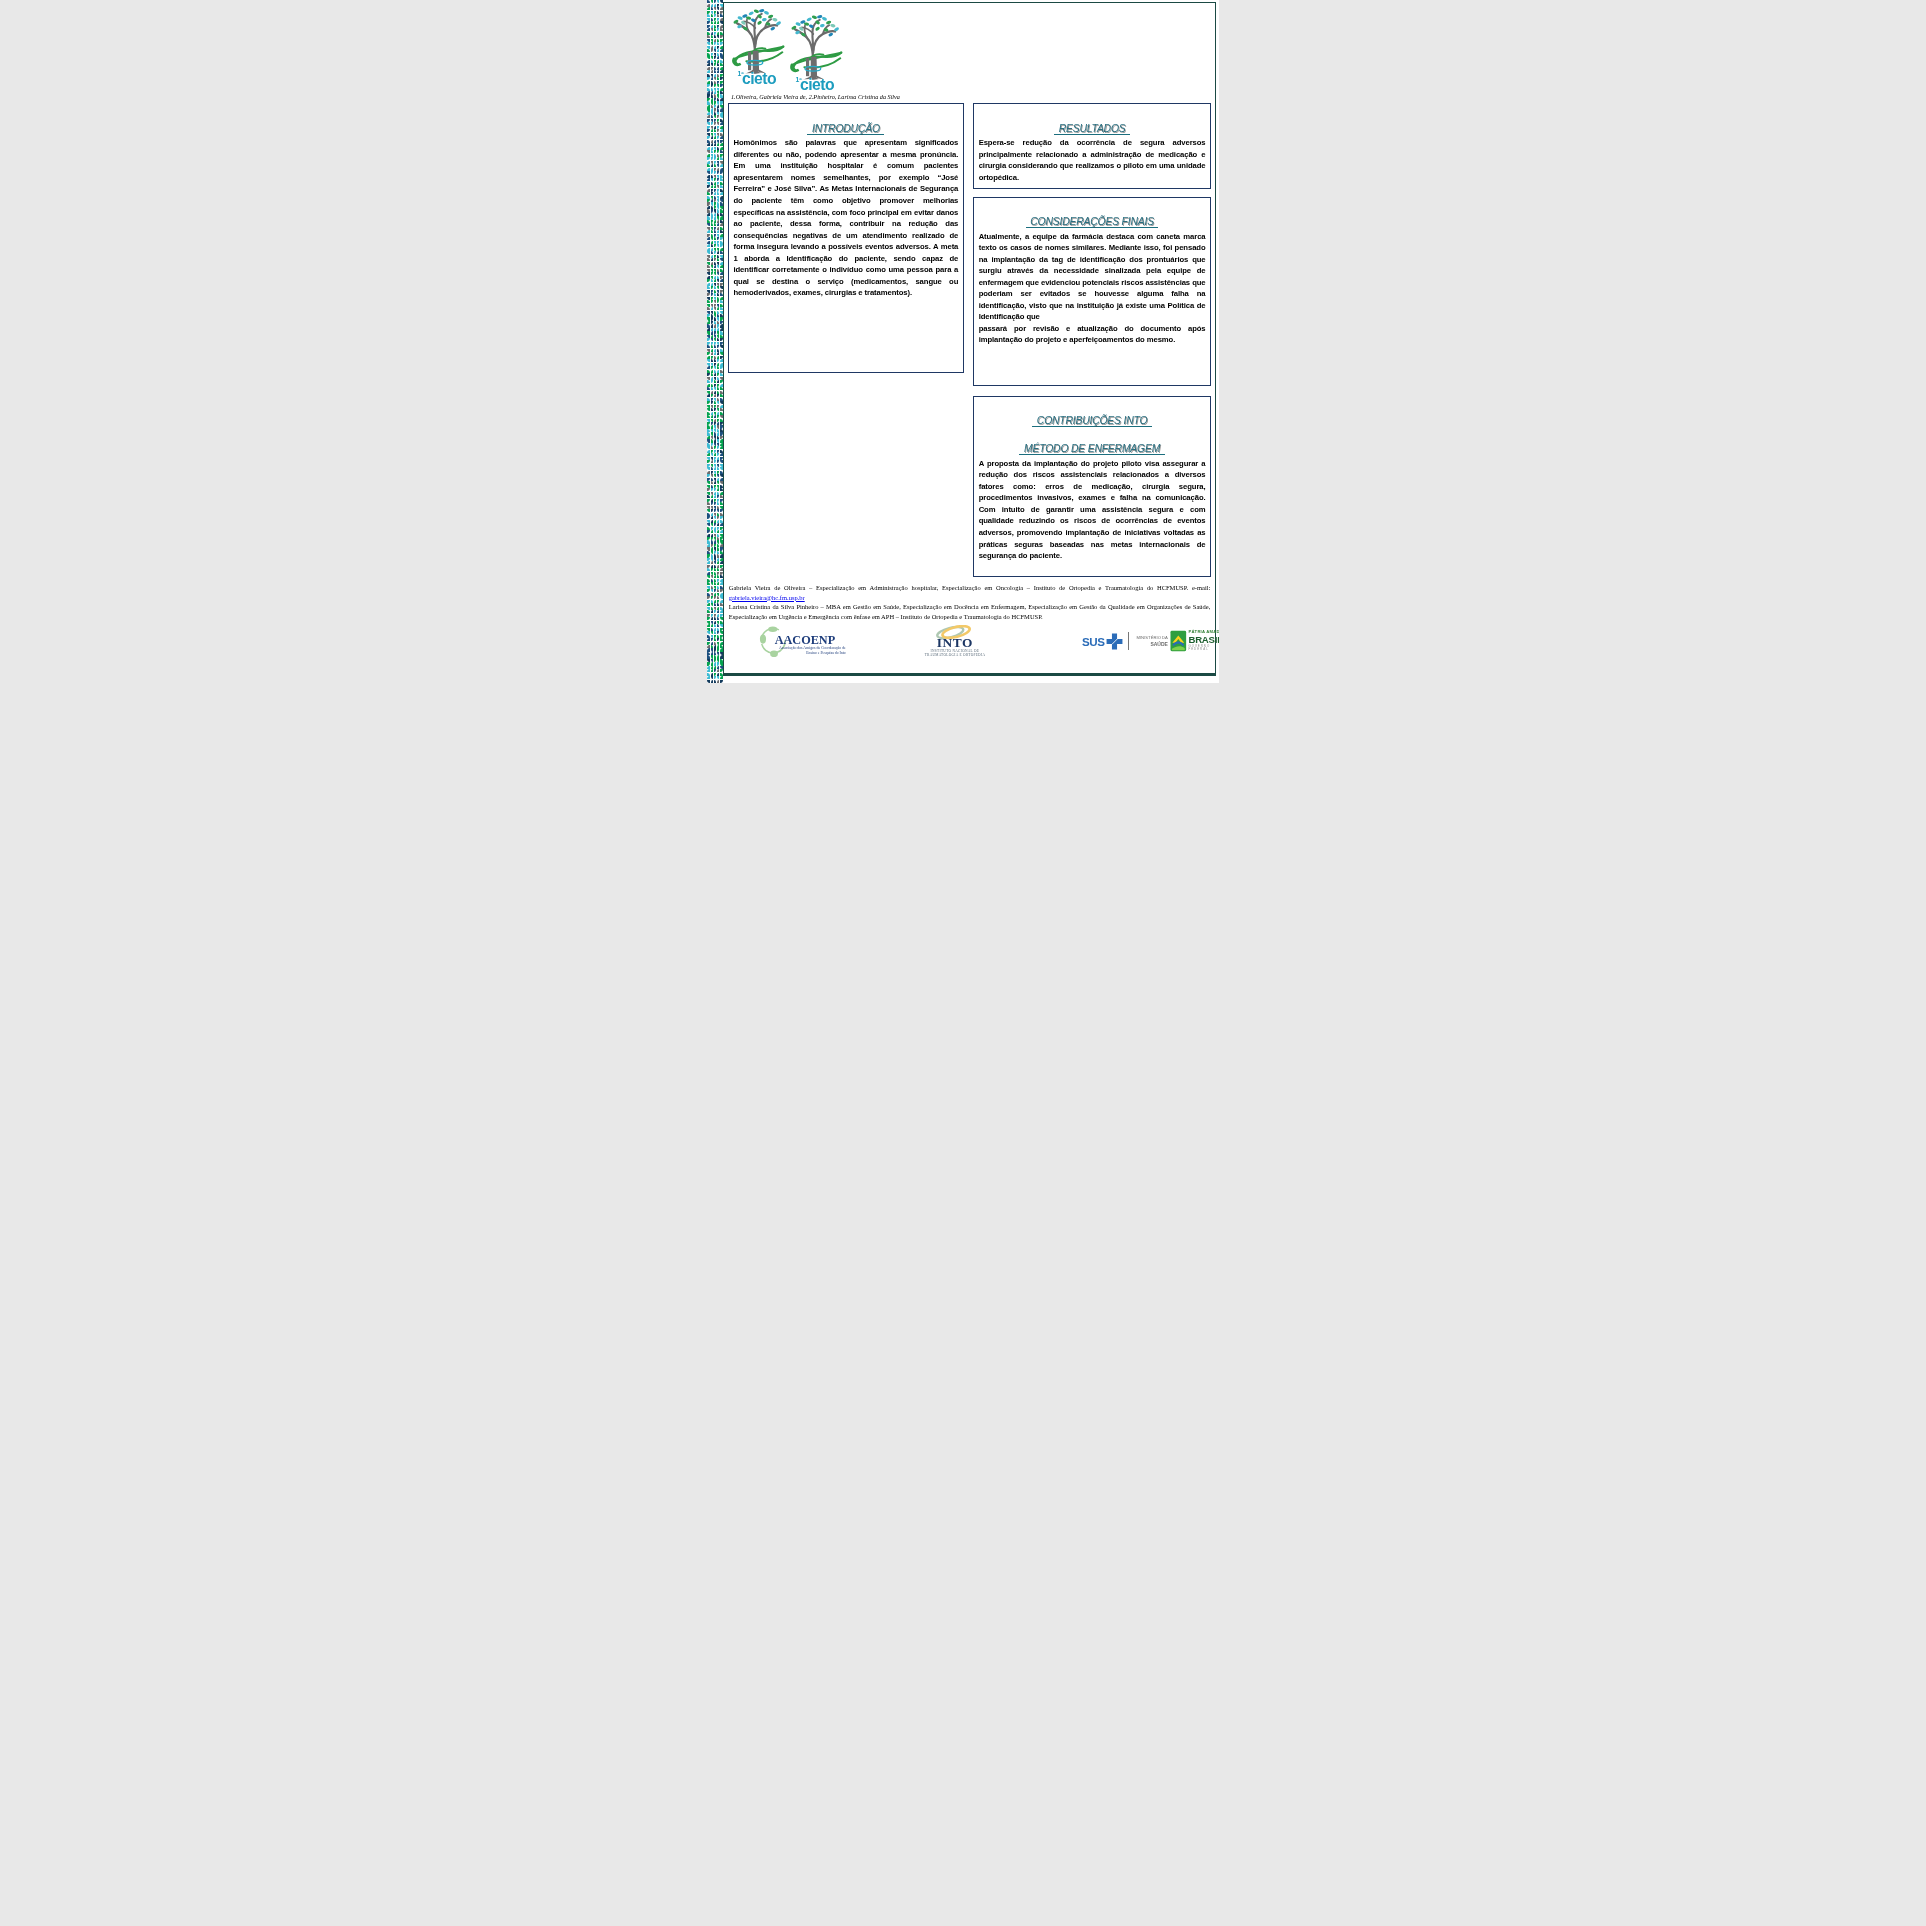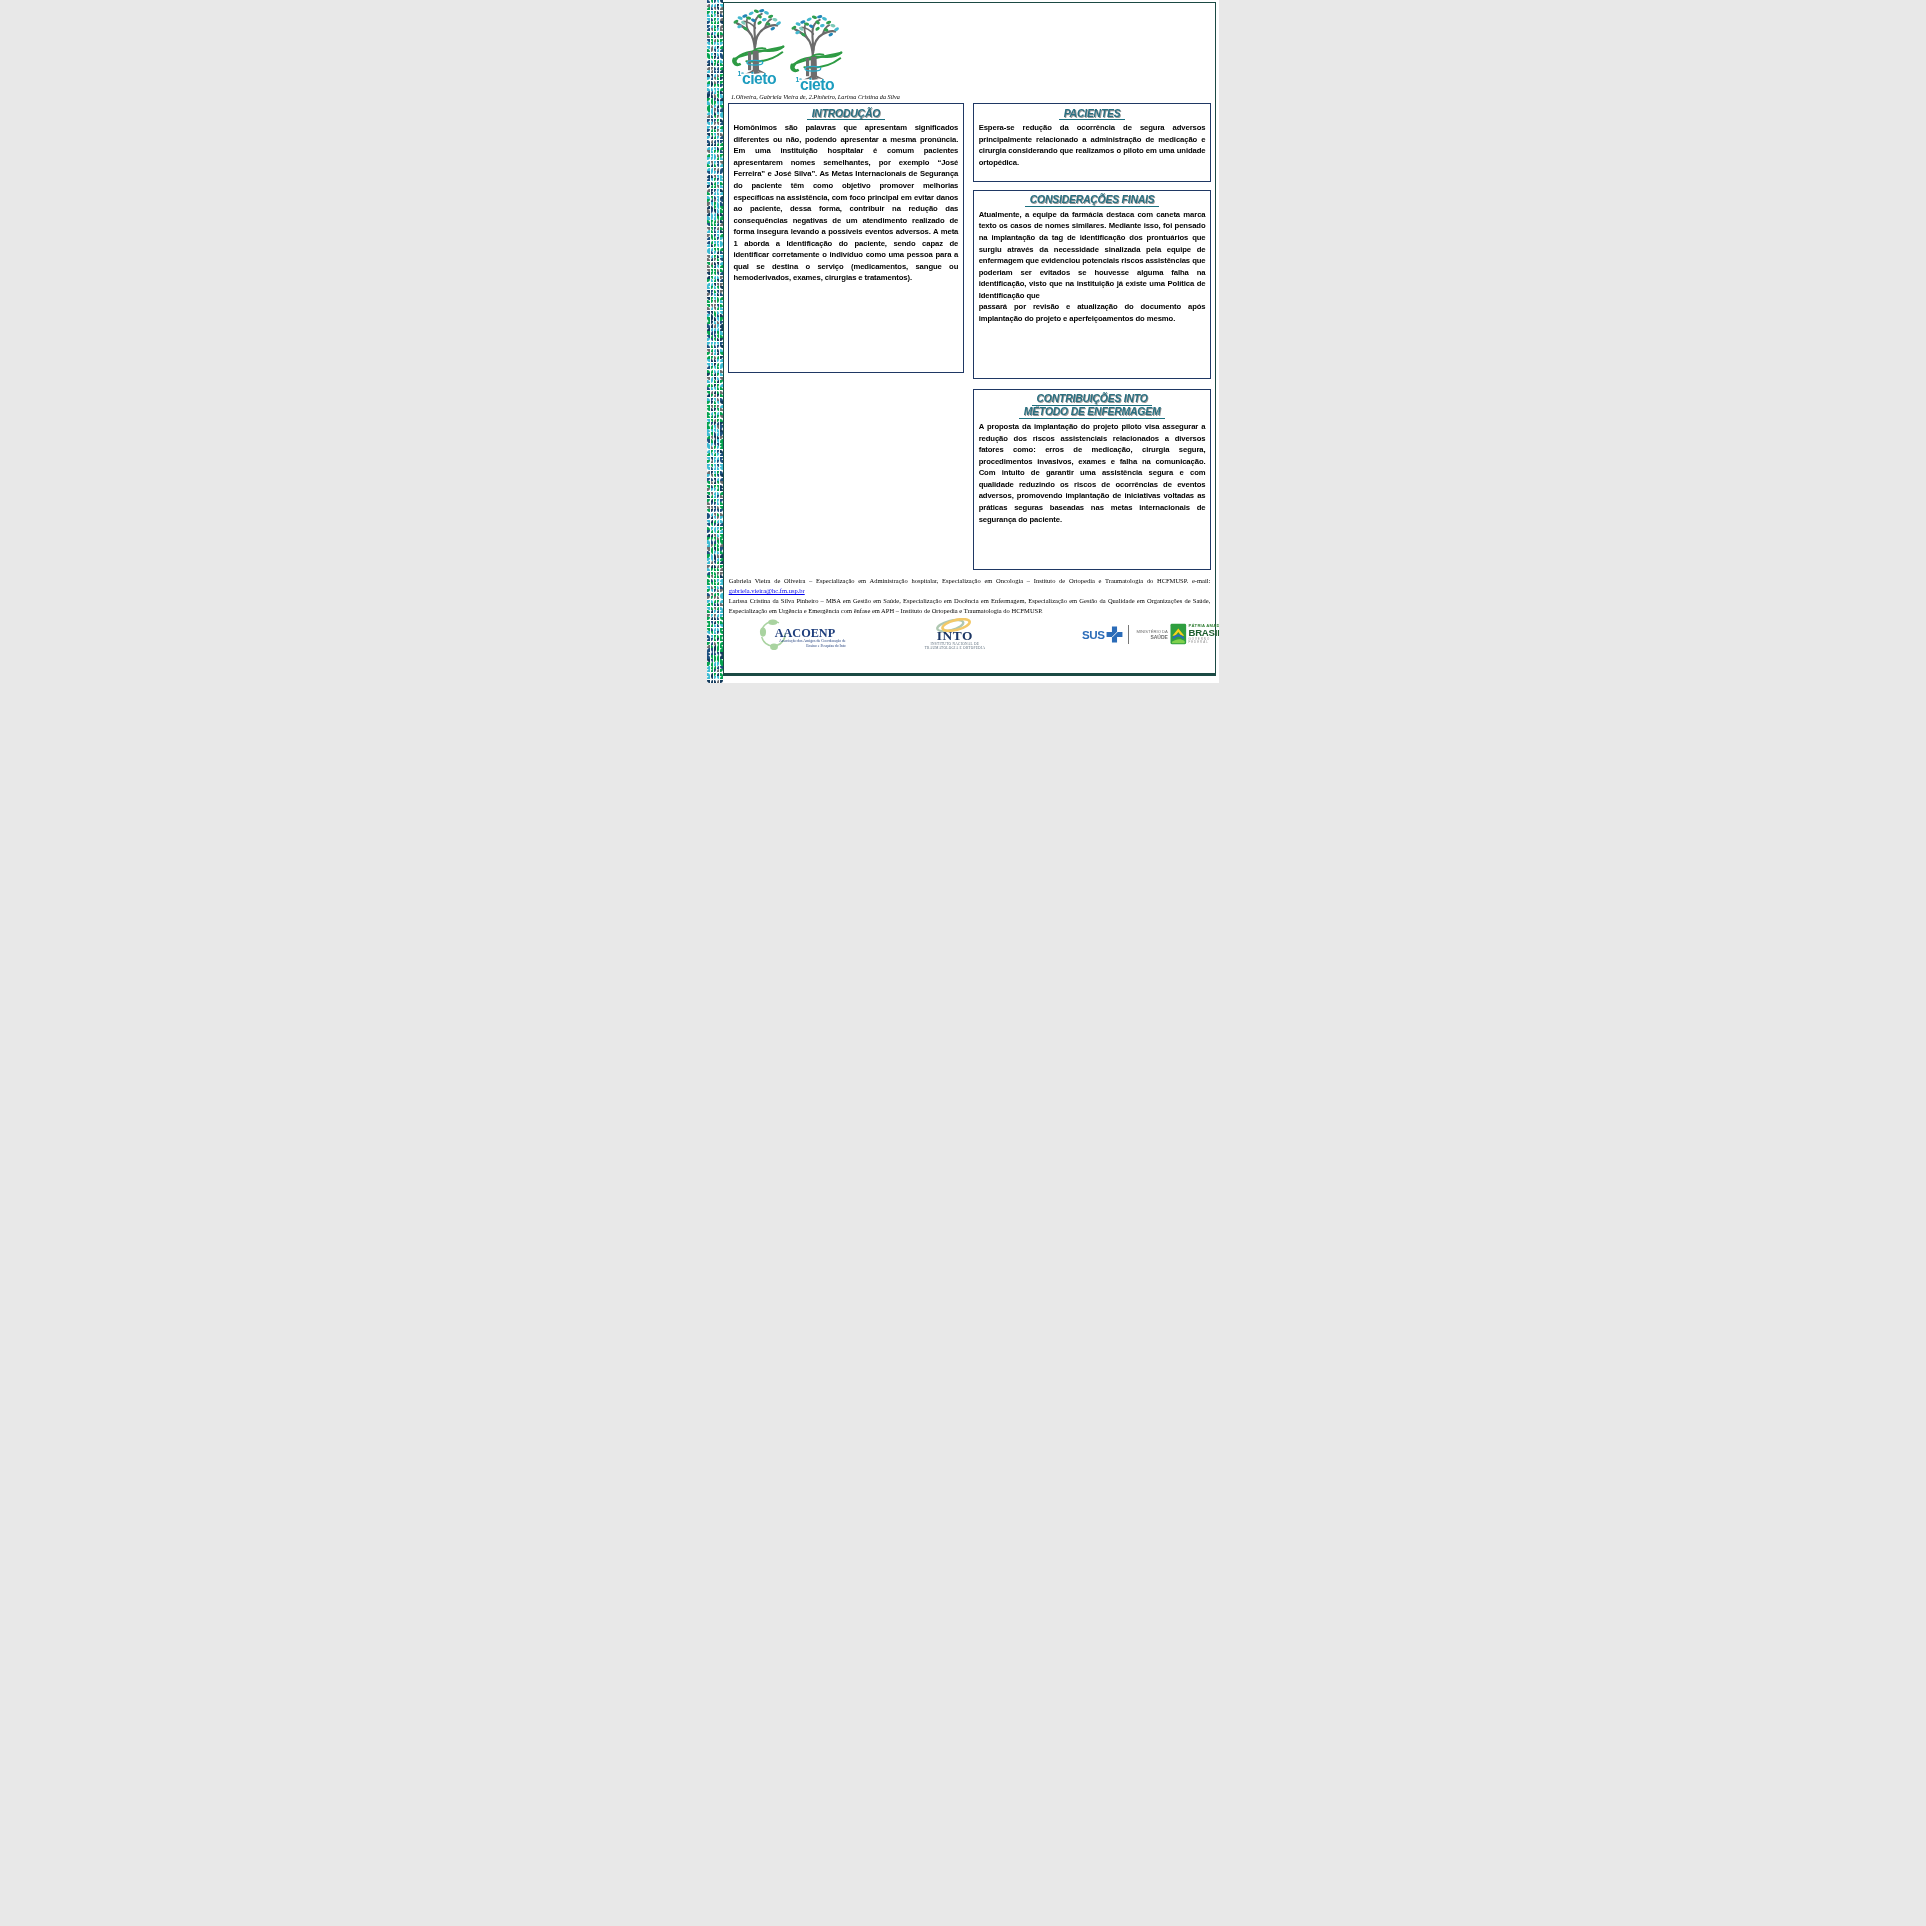--- a/index.html
+++ b/index.html
@@ -20,23 +20,23 @@
   .title-wrap{flex:1;display:flex;flex-direction:column;align-items:center;padding-top:15.4px;}
   .title-line{font-size:13px;font-weight:900;color:#000;line-height:1.25;letter-spacing:-0.2px;text-align:center;}
   .authors{font-family:"Liberation Serif",serif;font-style:italic;font-size:6.2px;color:#000;
            margin:0.8px 0 3.1px 3.1px;}
   
   .cols{display:flex;gap:9.2px;margin-top:0.8px;}
   .col-left{width:236px;flex:0 0 236px;display:flex;flex-direction:column;}
   .col-right{flex:1;display:flex;flex-direction:column;}
   .box{border:1.2px solid #1F3864;background:#fff;padding:2.3px 4.6px 4.6px;box-sizing:border-box;}
   .box-title{display:flex;justify-content:center;margin-top:0.8px;}
-  .box-title span{font-size:10.4px;font-weight:700;font-style:italic;color:#2A6F80;
+  .box-title span{font-size:10.4px;font-weight:400;font-style:italic;color:#2A6F80;
       text-shadow:0.8px 0.8px 0 rgba(70,70,70,0.55);border-bottom:1.5px solid #1B6E7E;
-      padding:0 4.6px 0.4px;letter-spacing:-0.2px;}
+      padding:0 4.6px 0.4px;letter-spacing:-0.2px;margin-top:15px;}
   .box-title.two-line{flex-direction:column;align-items:center;gap:0.8px;margin-bottom:0.8px;}
   .box-body{font-size:7.7px;font-weight:700;line-height:1.5;text-align:justify;
             letter-spacing:-0.1px;margin-top:2.3px;color:#000;}
   .b-intro{min-height:270px;}
   .b-obj{min-height:74px;margin-top:19px;}
   .b-met{min-height:84px;margin-top:21px;}
   .b-res{min-height:79px;}
   .b-cf{min-height:189px;margin-top:7.7px;}
   .b-contrib{min-height:181px;margin-top:10px;}
   
@@ -1138,21 +1138,21 @@
           <div class="box-body">Homônimos são palavras que apresentam significados diferentes ou não, podendo apresentar a mesma pronúncia. Em uma instituição hospitalar é comum pacientes apresentarem nomes semelhantes, por exemplo “José Ferreira” e José Silva”. As Metas Internacionais de Segurança do paciente têm como objetivo promover melhorias específicas na assistência, com foco principal em evitar danos ao paciente, dessa forma, contribuir na redução das consequências negativas de um atendimento realizado de forma insegura levando a possíveis eventos adversos. A meta 1 aborda a Identificação do paciente, sendo capaz de identificar corretamente o indivíduo como uma pessoa para a qual se destina o serviço (medicamentos, sangue ou hemoderivados, exames, cirurgias e tratamentos).</div>
         </div>
 
 
 
       </div>
       <div class="col-right">
 
         <div class="box b-res">
           <div class="box-title">
-            <span>PACIENTES</span>
+            <span>RESULTADOS</span>
           </div>
           <div class="box-body">Espera-se redução da ocorrência de segura adversos principalmente relacionado a administração de medicação e cirurgia considerando que realizamos o piloto em uma unidade ortopédica.</div>
         </div>
 
         <div class="box b-cf">
           <div class="box-title">
             <span>CONSIDERAÇÕES FINAIS</span>
           </div>
           <div class="box-body">Atualmente, a equipe da farmácia destaca com caneta marca texto os casos de nomes similares. Mediante isso, foi pensado na implantação da tag de identificação dos prontuários que surgiu através da necessidade sinalizada pela equipe de enfermagem que evidenciou potenciais riscos assistências que poderiam ser evitados se houvesse alguma falha na identificação, visto que na instituição já existe uma Política de Identificação que</div>
           <div class="box-body" style="margin-top:0">passará por revisão e atualização do documento após implantação do projeto e aperfeiçoamentos do mesmo.</div>

